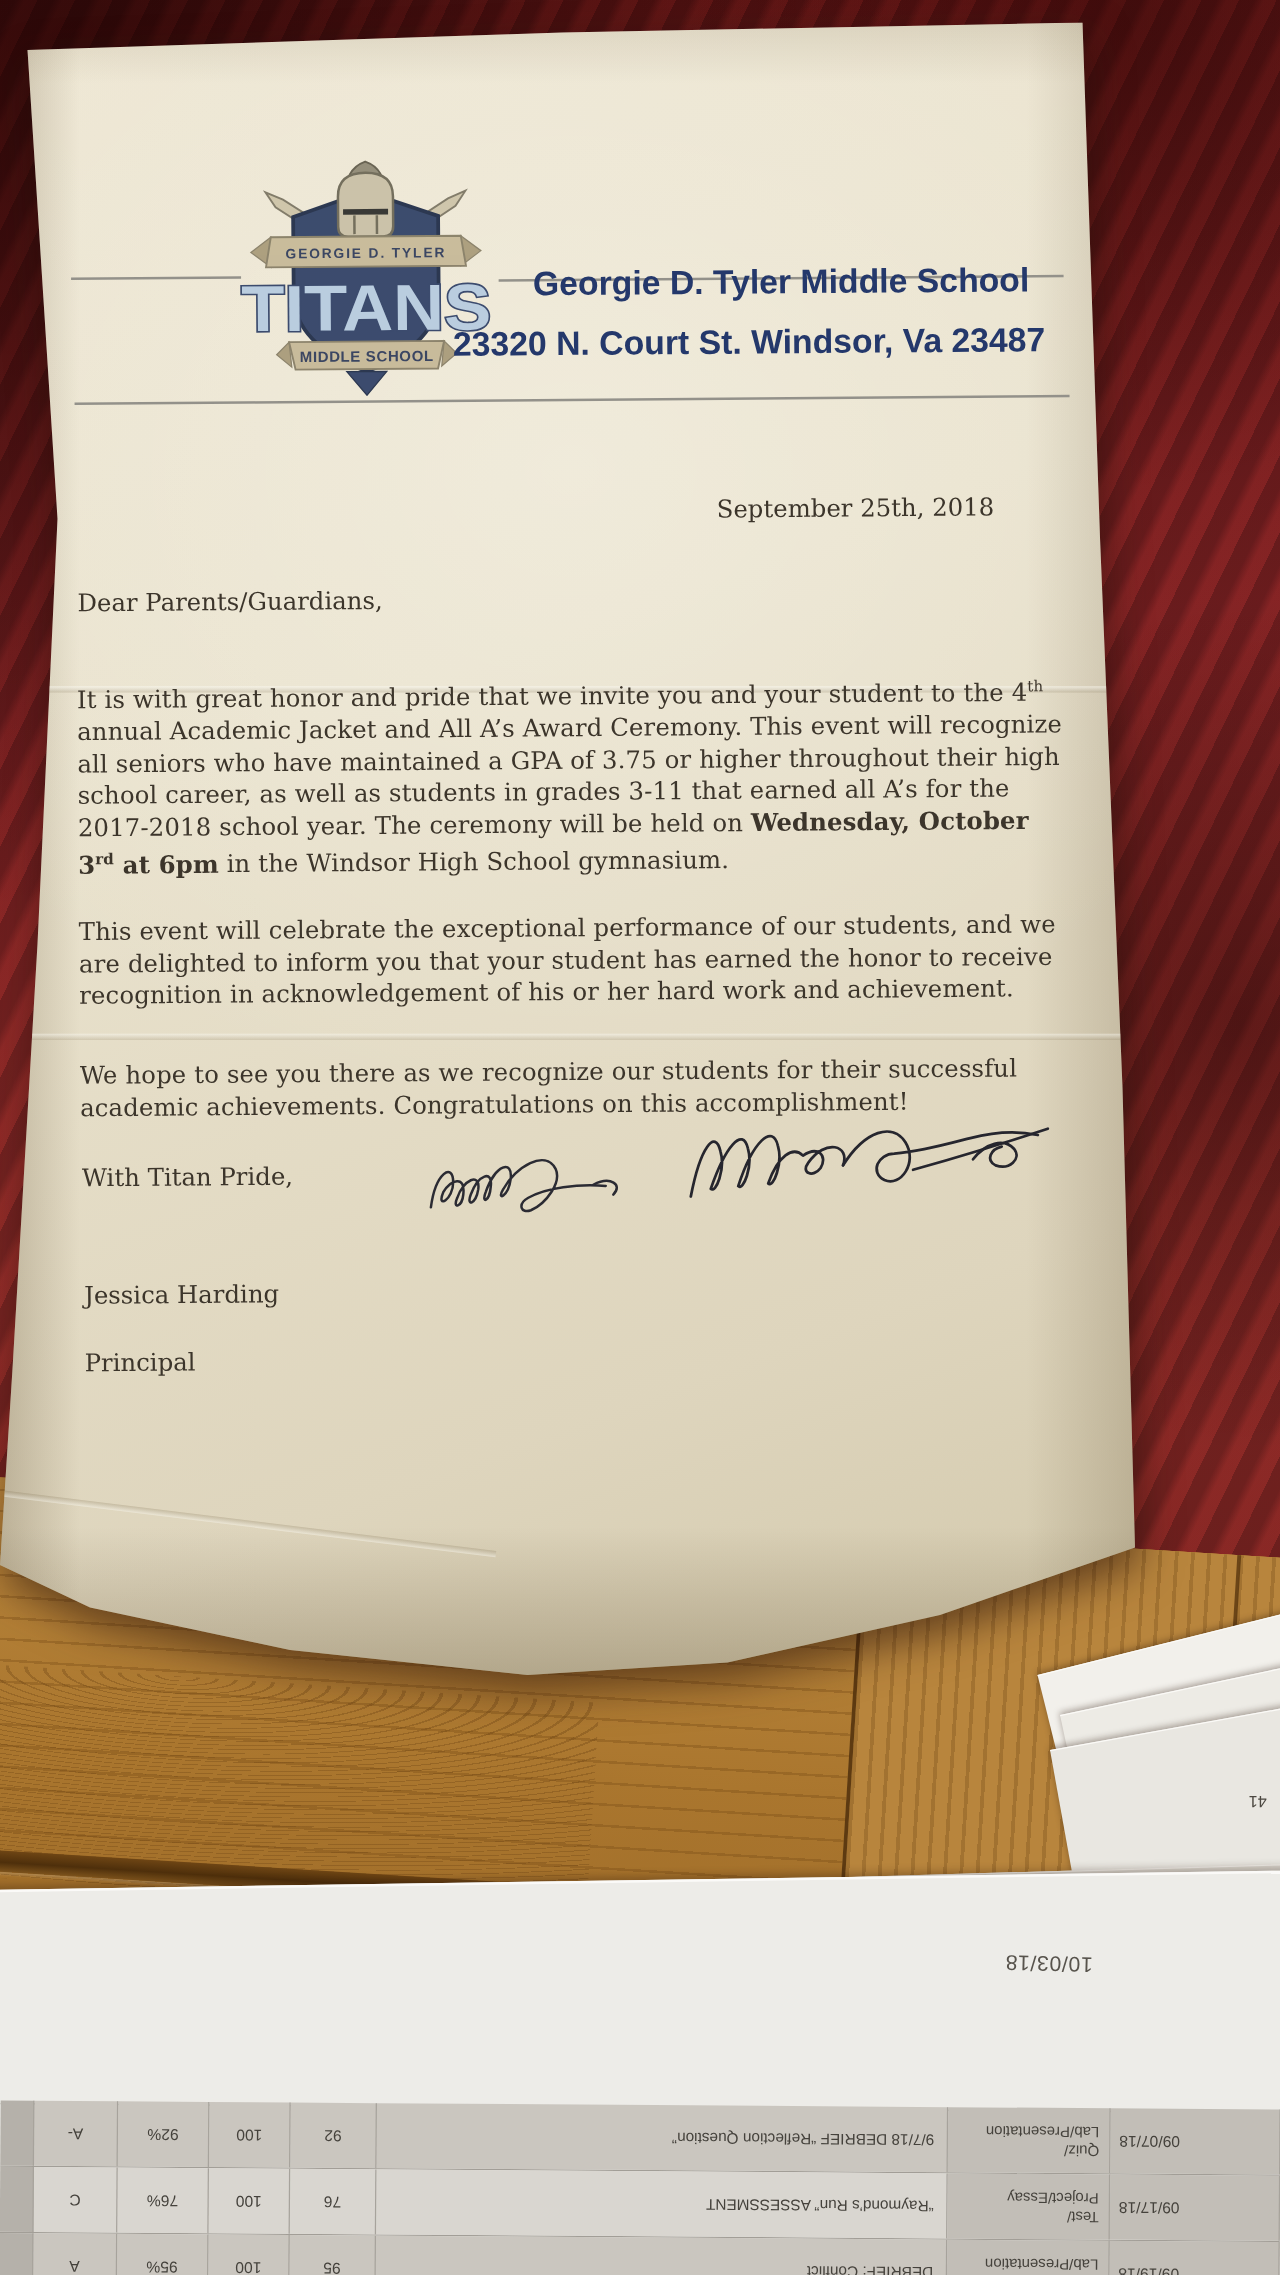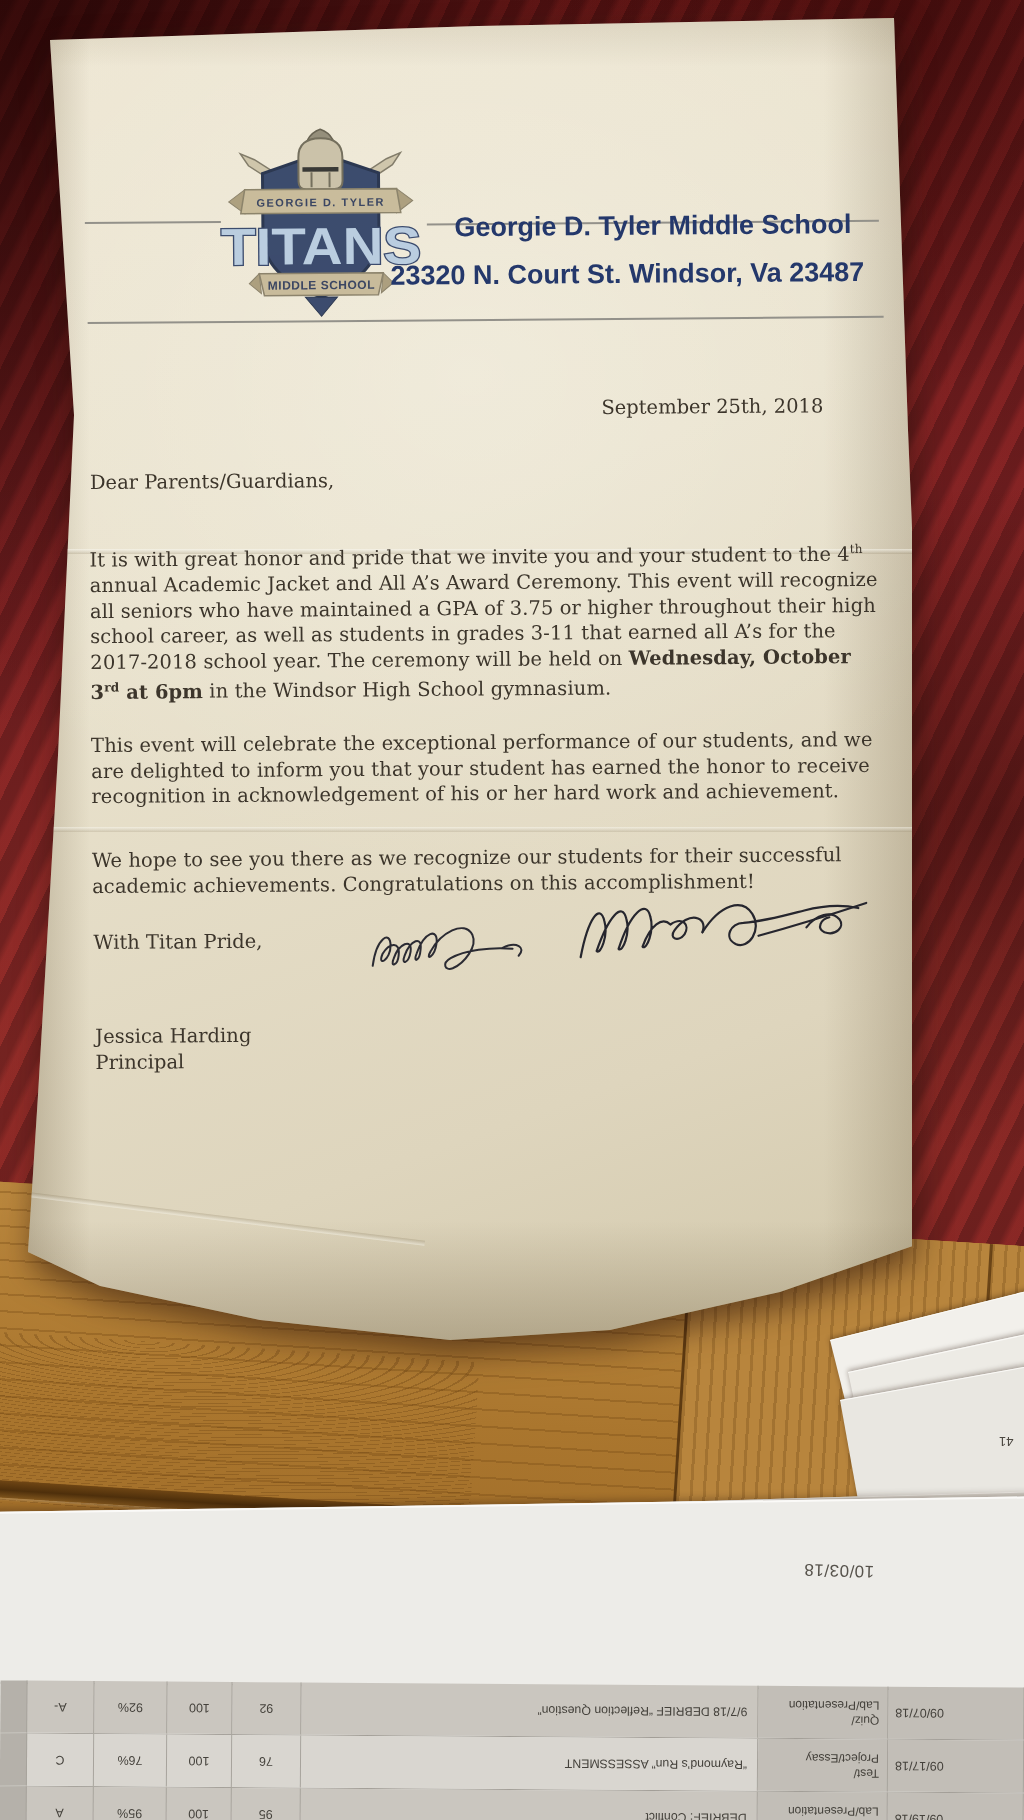--- a/index.html
+++ b/index.html
@@ -65,21 +65,21 @@
   .row-grey .c-asg,.row-grey .c-sc,.row-grey .c-mx,.row-grey .c-pc,.row-grey .c-gr{background:#cac6bf;}
   .row-light .c-asg,.row-light .c-sc,.row-light .c-mx,.row-light .c-pc,.row-light .c-gr{background:#d9d6d0;}
 
   
   .paper-wrap{position:absolute;left:0;top:0;width:912px;height:1342px;z-index:7;
     filter:drop-shadow(4px 14px 16px rgba(35,12,8,.55));}
   .paper{position:absolute;inset:0;
     background:linear-gradient(160deg,#eee7d4 0%,#e9e2cd 40%,#ded5bd 78%,#d2c8ab 100%);
     clip-path:polygon(22px 40px,450px 26px,866px 18px,880px 430px,898px 870px,908px 1238px,
       752px 1292px,582px 1330px,422px 1340px,232px 1320px,72px 1286px,0px 1252px,
-      10px 1095px,30px 755px,46px 415px);margin-left:28px;}
+      10px 1095px,30px 755px,46px 415px);}
   .paper::before{content:'';position:absolute;inset:0;pointer-events:none;
     background:
       radial-gradient(95% 55% at 50% 28%, rgba(255,255,250,.28), transparent 70%),
       linear-gradient(90deg, rgba(105,88,58,.30) 0%, transparent 7%, transparent 90%, rgba(105,88,58,.26) 100%),
       linear-gradient(0deg, rgba(105,88,58,.34) 0%, transparent 9%, transparent 95%, rgba(118,102,72,.22) 100%);}
   .crease{position:absolute;left:0;right:0;height:5px;pointer-events:none;}
   .c1{top:549px;background:linear-gradient(180deg,rgba(255,255,250,.5),rgba(110,94,62,.20));}
   .c2{top:827px;background:linear-gradient(180deg,rgba(255,255,250,.45),rgba(110,94,62,.18));}
   .c3{top:1192px;width:400px;left:0;transform:rotate(7deg);transform-origin:0 0;
       background:linear-gradient(180deg,rgba(110,94,62,.22),rgba(255,255,250,.4));}
@@ -95,21 +95,21 @@
   .school-name{left:402px;top:212px;width:452px;}
   .school-addr{left:350px;top:260px;width:504px;}
   .logo{position:absolute;left:190px;top:122px;opacity:.93;}
   .dateline{position:absolute;left:575px;top:397px;font-size:19.5px;}
   .salut{position:absolute;left:63px;top:468px;font-size:19.5px;}
   .para{position:absolute;left:62px;width:796px;font-size:19.5px;line-height:25.5px;
     letter-spacing:.1px;}
   .p1{top:540px;} .p2{top:730px;} .p3{top:845px;}
   .closing{position:absolute;left:63px;top:928px;font-size:19.5px;}
   .signer{position:absolute;left:64px;font-size:19.5px;}
-  .sn{top:1022px;} .st{top:1048px;text-align:center;}
+  .sn{top:1022px;} .st{top:1076px;text-align:center;}
   .sig{position:absolute;}
   .sig1{left:330px;top:903px;} .sig2{left:540px;top:878px;}
   sup{font-size:.62em;}
 </style>
 </head>
 <body>
 
 <div class="photo">
 
   <div class="fabric"></div>

